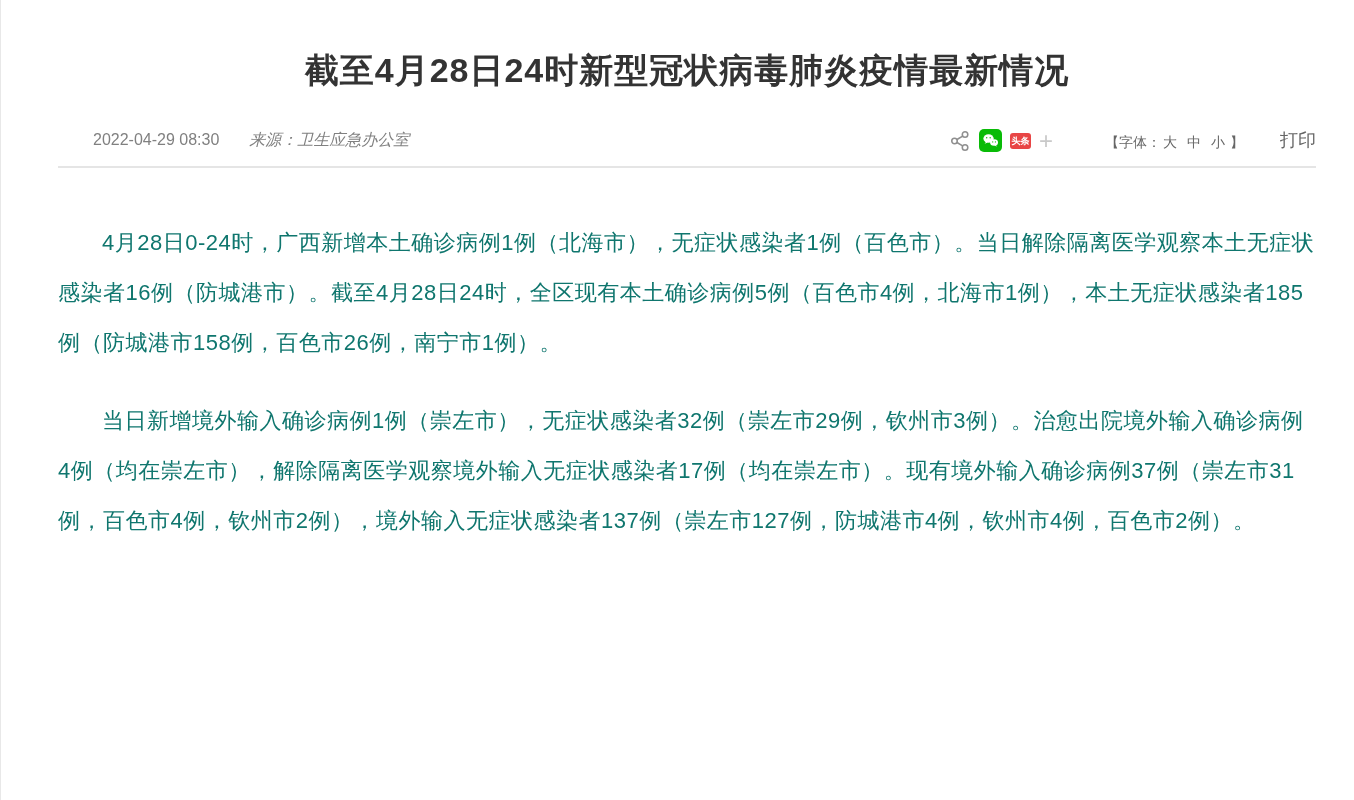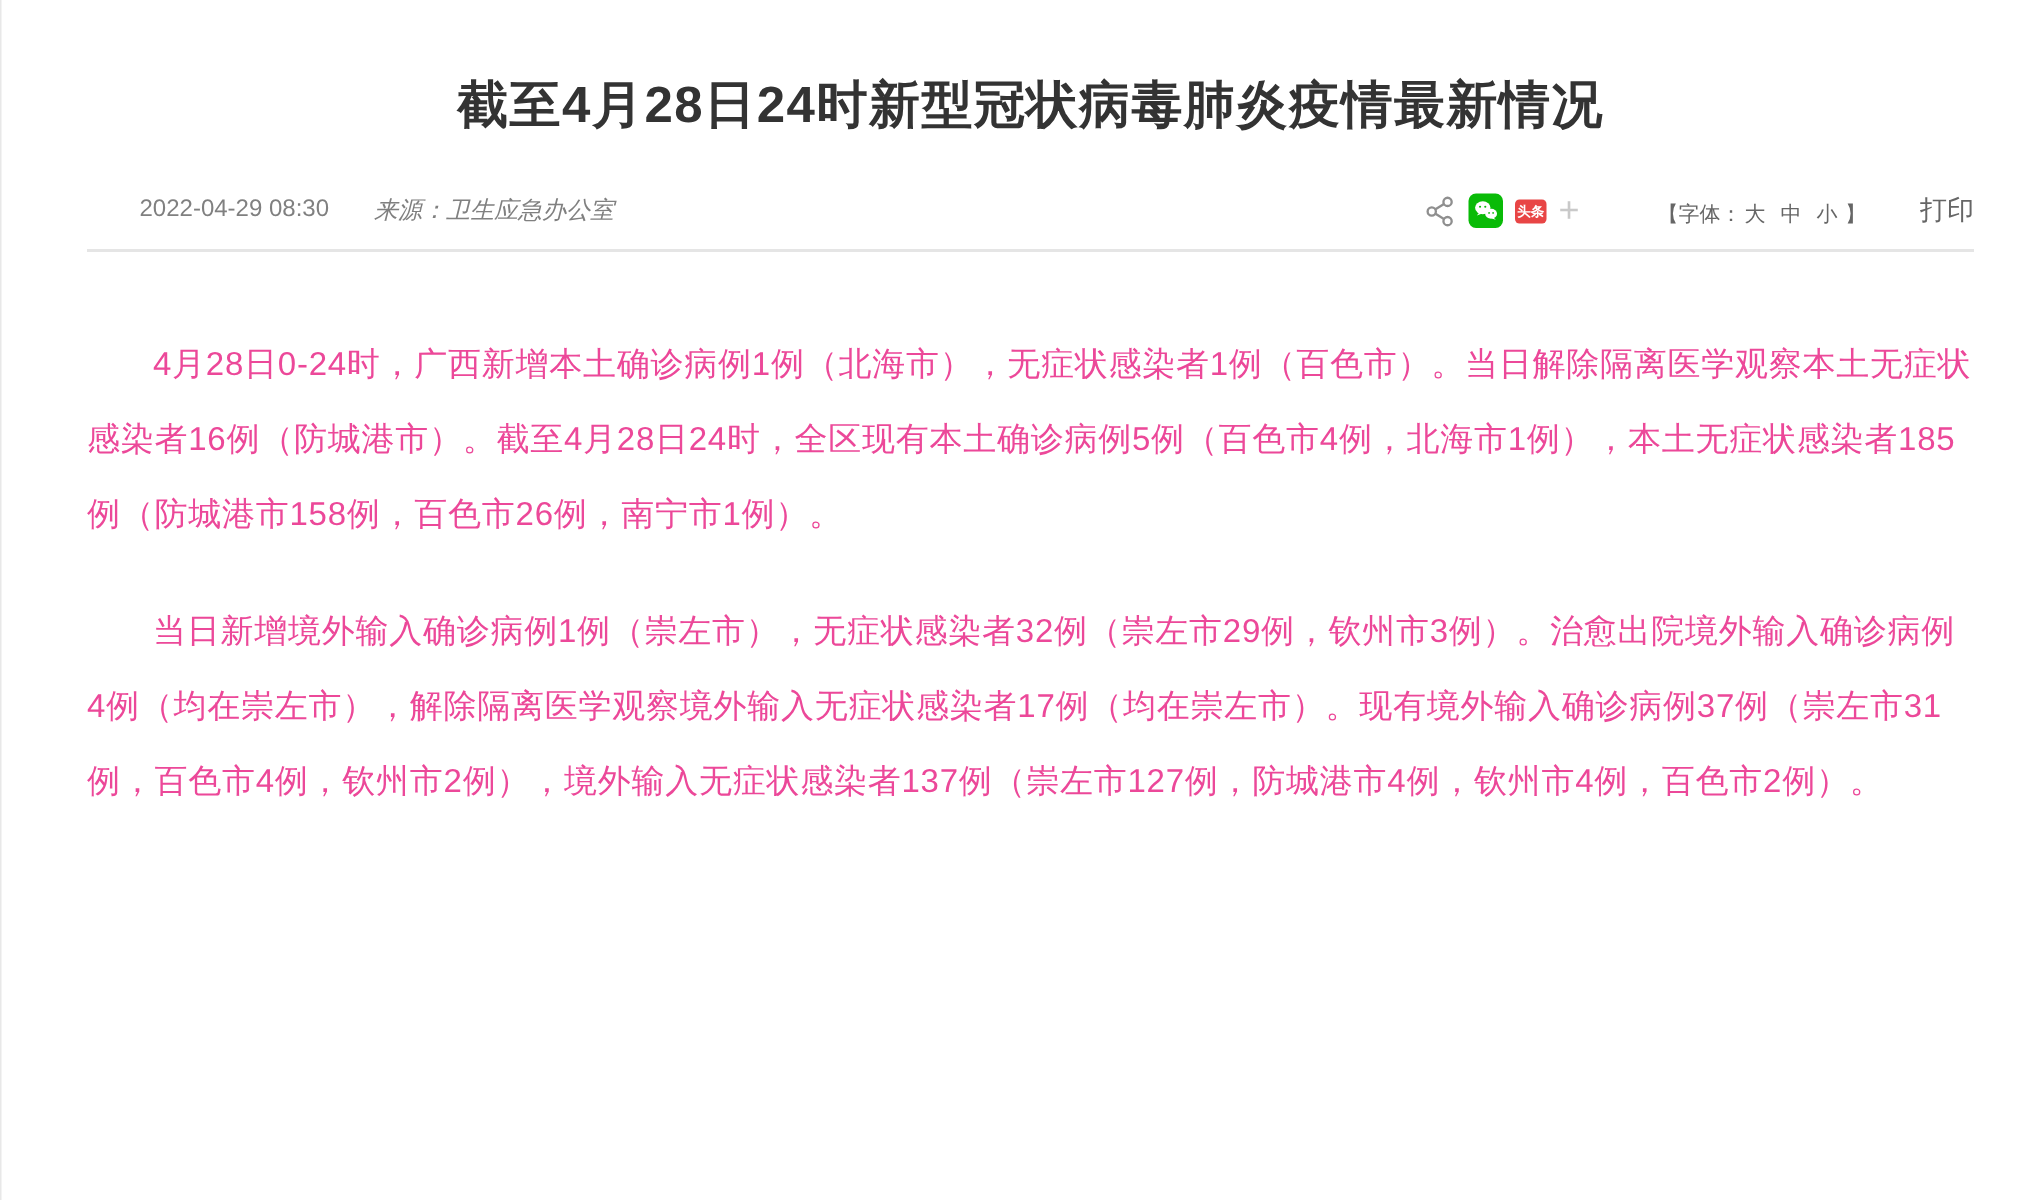--- a/index.html
+++ b/index.html
@@ -112,21 +112,21 @@
     margin-left: 36px;
     color: #666666;
     font-size: 18px;
     cursor: pointer;
     text-decoration: none;
   }
   .article-body {
     margin-top: 50px;
     font-size: 22px;
     line-height: 50px;
-    color: #ec4899;
+    color: #0f766e;
     letter-spacing: 0.5px;
   }
   .article-body p {
     margin: 0 0 28px 0;
     text-indent: 2em;
   }
 </style>
 </head>
 <body>
 

